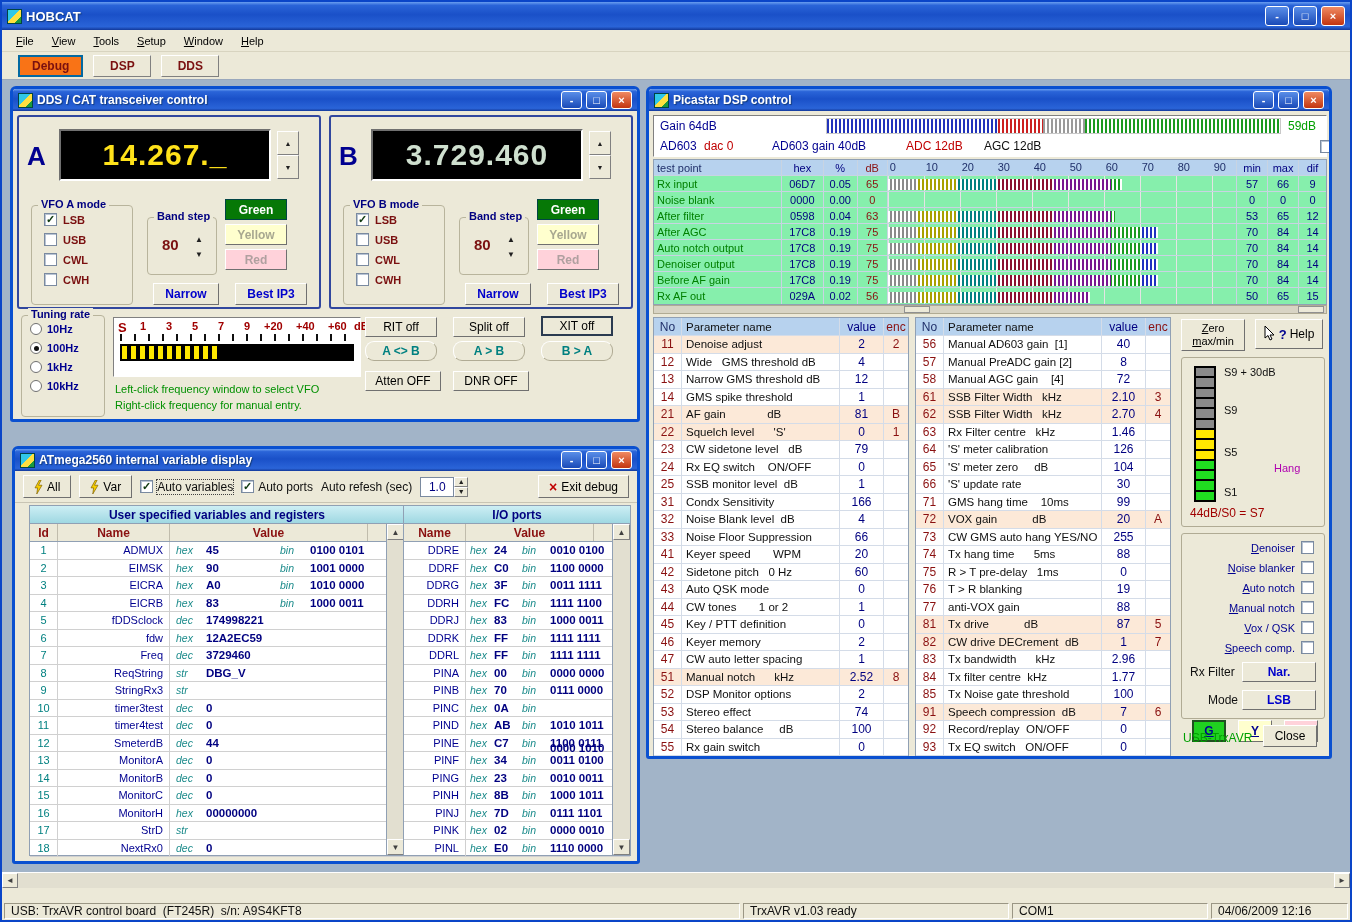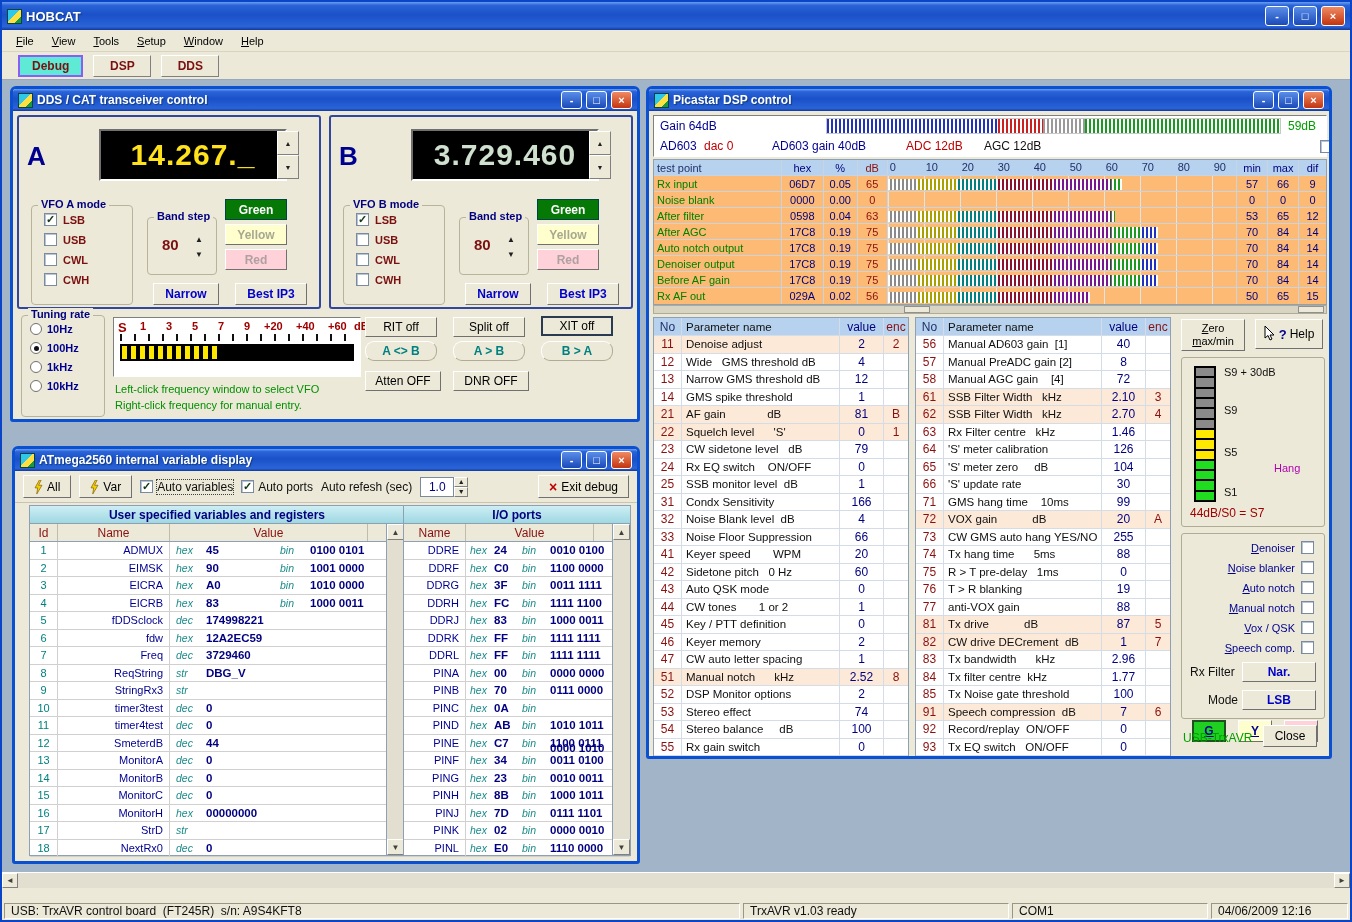--- a/index.html
+++ b/index.html
@@ -27,21 +27,21 @@
   .menubar { height:22px; display:flex; align-items:center; padding-left:6px; gap:2px;
              background:#ece9d8; border-bottom:1px solid #d8d4c0; }
   .menu-item { display:inline-block; padding:2px 8px; color:#000; }
   .menu-item::first-letter { text-decoration:underline; }
   .toolbar { height:28px; display:flex; align-items:center; gap:10px; padding-left:16px;
              background:#ece9d8; border-bottom:1px solid #9aa8bc; }
   .tool-btn { min-width:58px; height:22px; padding:0 12px; background:#ece9d8;
               border:1px solid #808080; border-top-color:#fff; border-left-color:#fff;
               color:#7a1010; font-weight:bold; font-size:12px;
               display:flex; align-items:center; justify-content:center; }
-  .tool-btn.pressed { border:2px solid #8b5cf6; background:#5eead4; }
+  .tool-btn.pressed { border:2px solid #0369a1; background:#f97316; }
 
   
   .mdi { position:absolute; top:78px; left:0; width:1348px; height:808px;
          background:#a2b4c8; overflow:hidden; }
   .hscroll { position:absolute; left:0; bottom:0; width:100%; height:16px; background:#e2dfd0;
              border-top:1px solid #fff; display:flex; justify-content:space-between; }
   .sbtn { width:16px; height:15px; background:#ece9d8; border:1px solid #808080;
           border-top-color:#fff; border-left-color:#fff; color:#404040; font-size:8px;
           display:flex; align-items:center; justify-content:center; }
 
@@ -67,24 +67,24 @@
   .spin .sp { flex:1; width:20px; background:#ece9d8; border:1px solid #808080;
               border-top-color:#fff; border-left-color:#fff; font-size:7px; color:#202020;
               display:flex; align-items:center; justify-content:center; }
   .stripes { background-image:repeating-linear-gradient(90deg,currentColor 0 2px,#fff 2px 4px); }
 
   
   #dds { left:8px; top:6px; width:630px; height:336px; }
   .vfo-panel { position:absolute; top:4px; width:304px; height:194px;
                border:2px solid #31479e; border-radius:3px; }
   .vfo-letter { position:absolute; left:8px; top:24px; font-size:26px; font-weight:bold; color:#000090; }
-  .lcd { position:absolute; left:40px; top:12px; width:188px; height:52px; background:#000;
+  .lcd { position:absolute; left:40px; top:12px; width:212px; height:52px; background:#000;
          border:2px solid #707070; border-bottom-color:#fff; border-right-color:#fff;
          display:flex; align-items:center; justify-content:center;
-         font-size:30px; font-weight:bold; letter-spacing:1px; white-space:nowrap;margin-left:40px; }
+         font-size:30px; font-weight:bold; letter-spacing:1px; white-space:nowrap; }
   .lcd.a { color:#ffe21a; } .lcd.b { color:#cfe0cf; }
   .vfo-spin { position:absolute; left:258px; top:14px; height:48px; }
   .vfo-spin .sp { width:22px; }
   .mode-group { left:12px; top:88px; width:102px; height:100px; }
   .mode-row { display:flex; align-items:center; gap:6px; margin:7px 0 0 12px; }
   .mode-row .lbl { color:#7a1010; font-weight:bold; }
   .bs-group { left:128px; top:100px; width:70px; height:58px; }
   .bs-val { position:absolute; left:14px; top:18px; color:#7a1010; font-weight:bold; font-size:15px; }
   .bs-spin { position:absolute; right:10px; top:14px; height:30px; }
   .bs-spin .sp { width:14px; background:transparent; border:none; font-size:8px; }
@@ -118,21 +118,21 @@
   .gain-bar { position:absolute; left:172px; top:2px; width:455px; height:16px; display:flex;
               border:1px solid #c8c8c8; background:#fff; }
   .gain-bar span { height:100%; }
   .gain-val { position:absolute; left:634px; top:3px; color:#00a000; font-size:12px; }
   .gain-row2 { position:relative; height:19px; font-size:12px; }
   .gain-row2 span { position:absolute; top:2px; white-space:nowrap; }
   .lockwrap { position:absolute; right:6px; top:1px; display:flex; gap:5px; align-items:center; }
   .lockwrap .txt { color:#000; }
   .lockwrap .txt::first-letter { text-decoration:underline; }
 
-  .tp-table { position:absolute; left:4px; top:48px; width:674px; border:1px solid #90a0b4; background:#fdba74; }
+  .tp-table { position:absolute; left:4px; top:48px; width:674px; border:1px solid #90a0b4; background:#86efac; }
   .tp-row { display:flex; height:16px; align-items:stretch; border-bottom:1px solid #c8d4e2; }
   .tp-row:last-child { border-bottom:none; }
   .tp-head { background:#b7d2ee; color:#20306a; }
   .tp-c { border-right:1px solid #c8d4e2; display:flex; align-items:center; padding:0 3px;
           white-space:nowrap; overflow:hidden; }
   .c-name { width:128px; color:#008000; }
   .tp-head .c-name { color:#20306a; }
   .c-hex { width:42px; justify-content:center; color:#000080; }
   .c-pct { width:34px; justify-content:center; color:#000080; }
   .c-db  { width:30px; justify-content:center; color:#8a1010; }
@@ -211,21 +211,21 @@
                   display:flex; align-items:center; justify-content:center; color:#000080; font-size:12px; }
   .exit-x { color:#c00000; font-weight:bold; font-size:14px; }
   .at-panel { position:absolute; top:34px; border:1px solid #90a0b4; background:#fff; }
   #vars-panel { left:14px; width:376px; height:351px; }
   #ports-panel { left:388px; width:228px; height:351px; }
   .at-ph { height:18px; background:linear-gradient(180deg,#cdeef4,#9fd8e2); color:#000080;
            font-weight:bold; font-size:12px; display:flex; align-items:center; justify-content:center;
            border-bottom:1px solid #90a0b4; }
   .at-ch { height:18px; display:flex; border-bottom:1px solid #90a0b4; background:#ece9d8; }
   .at-ch .h { display:flex; align-items:center; justify-content:center; color:#8a1010;
-              font-weight:normal; font-size:12px; border-right:1px solid #c0bcac;text-align:center; }
+              font-weight:bold; font-size:12px; border-right:1px solid #c0bcac;text-align:center; }
   .v-row { display:flex; height:17.5px; border-bottom:1px solid #d0d0d0; align-items:center; }
   .v-id { width:28px; text-align:center; color:#008080; border-right:1px solid #d0d0d0;
           align-self:stretch; display:flex; align-items:center; justify-content:center; }
   .v-name { width:112px; text-align:right; color:#000090; padding-right:6px;
             border-right:1px solid #d0d0d0; align-self:stretch; display:flex;
             align-items:center; justify-content:flex-end; }
   .v-val { flex:1; position:relative; align-self:stretch; }
   .v-val span { position:absolute; top:2px; white-space:pre; }
   .t-lbl { font-style:italic; color:#1a8a8a; font-size:10.5px; }
   .t-val { font-weight:bold; color:#000080; font-size:11.5px; }

